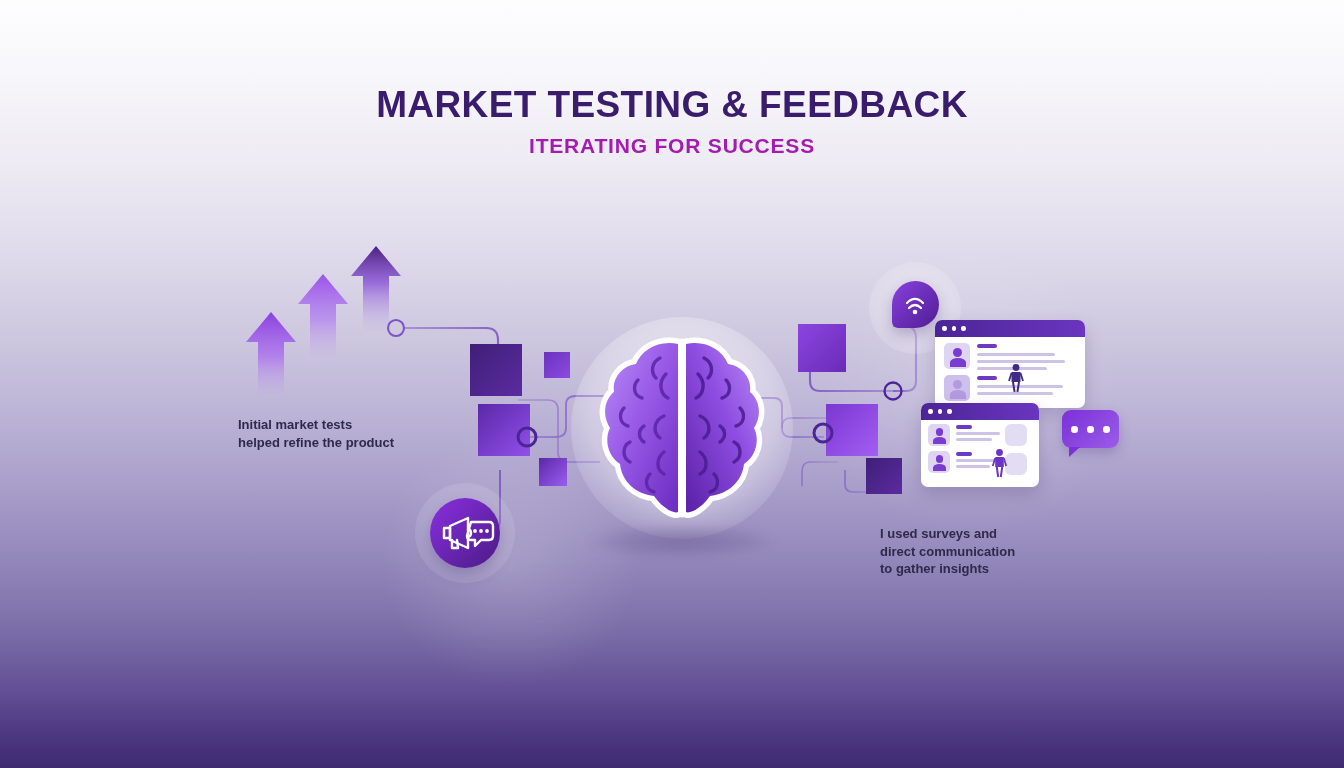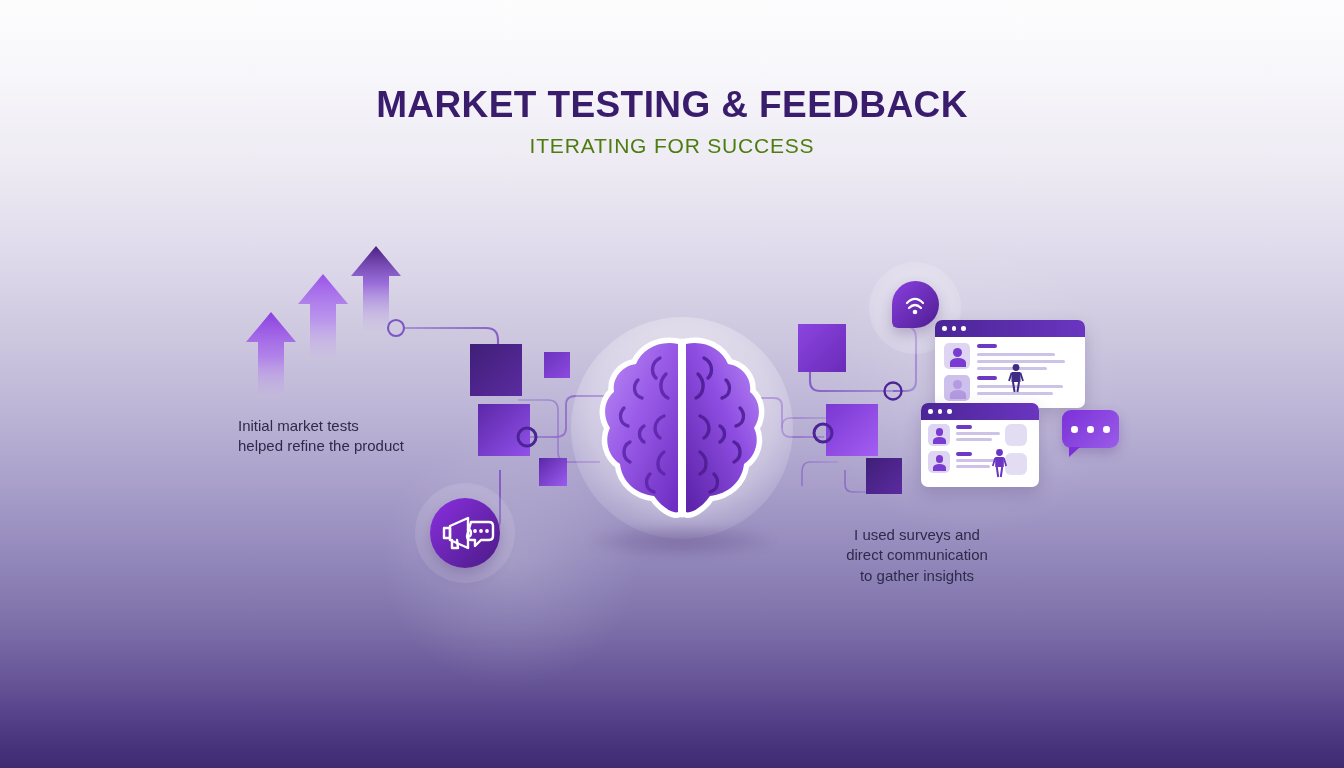--- a/index.html
+++ b/index.html
@@ -26,28 +26,28 @@
   .abs { position:absolute; }
 
   
   .title {
     position:absolute; top:84px; left:0; width:100%; text-align:center;
     font-size:37px; font-weight:bold; letter-spacing:0.4px;
     color:#3a1c6d; font-family:"Liberation Sans", sans-serif;
   }
   .subtitle {
     position:absolute; top:134px; left:0; width:100%; text-align:center;
-    font-size:21px; font-weight:400; letter-spacing:0.8px; color:#4d7c0f;
-  }
-
-  
-  .caption { position:absolute; color:#2e2a4a; font-size:15px; line-height:1.35; }
+    font-size:21px; font-weight:700; letter-spacing:0.8px; color:#a21caf;
+  }
+
+  
+  .caption { position:absolute; color:#2e2a4a; font-size:13px; line-height:1.35;font-weight:bold; }
   #cap-left-top  { left:238px; top:416px; text-align:left; width:260px; }
   #cap-left-bot  { left:236px; top:541px; text-align:center; width:186px; }
-  #cap-right     { left:822px; top:525px; text-align:center; width:190px; }
+  #cap-right     { left:880px; top:525px; width:190px; }
 
   
   .arrow { position:absolute; }
   .arrow svg { display:block; }
 
   
   .circuit { position:absolute; left:0; top:0; width:1344px; height:768px; pointer-events:none; }
 
   
   .sq { position:absolute; }

